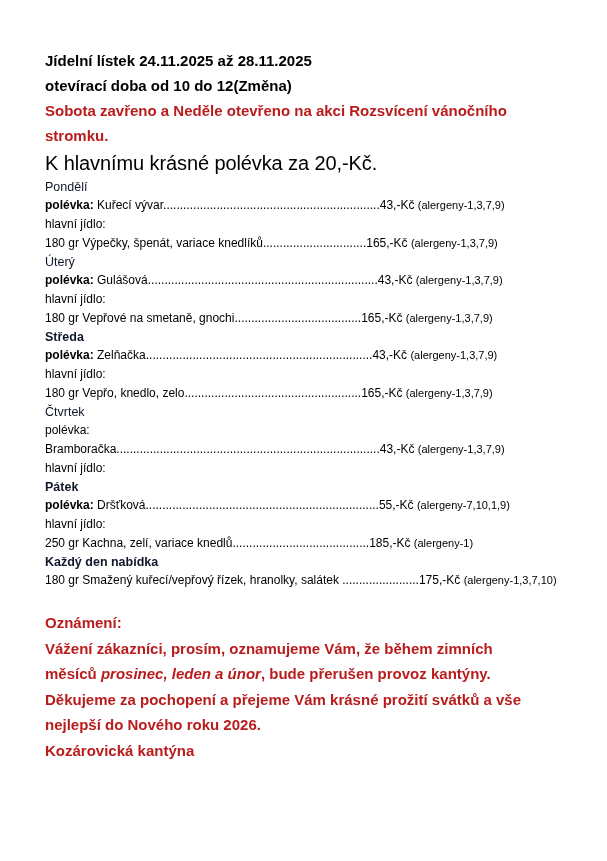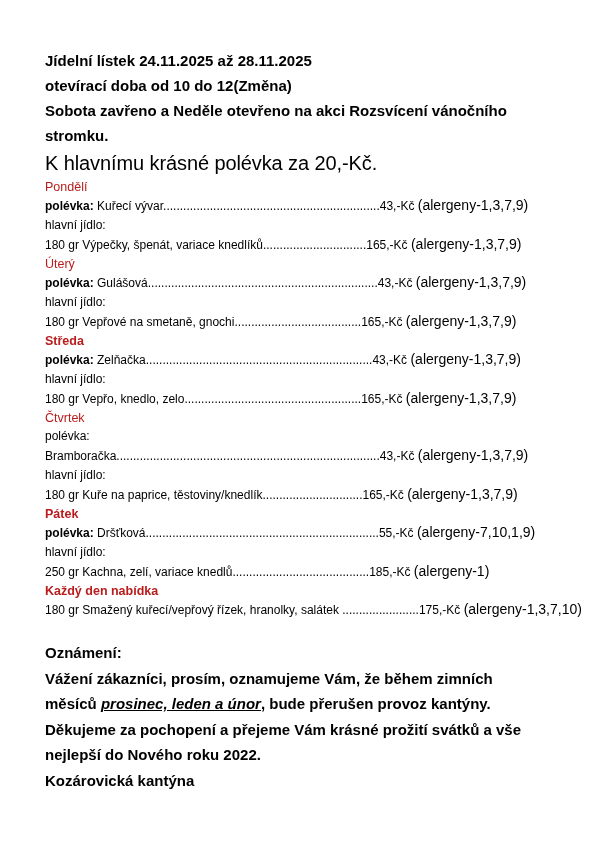--- a/index.html
+++ b/index.html
@@ -1,31 +1,31 @@
 <!DOCTYPE html>
 <html><head>
 <meta charset="utf-8">
 <style>
   html, body { margin: 0; padding: 0; background: #ffffff; }
   body { width: 607px; height: 861px; position: relative; overflow: hidden;
          font-family: "Liberation Sans", "DejaVu Sans", sans-serif; color: #000; }
   .page { position: absolute; left: 45px; top: 48px; width: 540px; }
   .h-line { font-weight: bold; font-size: 15px; line-height: 25px; white-space: nowrap; }
-  .red { color: #000000; }
+  .red { color: #b91c1c; }
   .big { font-size: 20px; font-weight: normal; line-height: 28px; margin-top: 1px; letter-spacing: -0.1px; }
   .menu { margin-top: 1px; }
-  .day { color: #b91c1c; font-size: 12.5px; line-height: 18px; }
+  .day { color: #0f172a; font-size: 12.5px; line-height: 18px; }
   .day.bold { font-weight: bold; }
   .row { font-size: 12px; line-height: 19px; white-space: nowrap; }
   .row b { font-weight: bold; }
   .lbl { font-weight: normal; font-size: 12px; line-height: 19px; }
-  .alg { font-size: 14px; }
+  .alg { font-size: 11px; }
   .notice { margin-top: 20px; }
   .notice .h-line { line-height: 25.5px; }
-  .u { text-decoration: underline; font-style: italic; }
+  .u { font-style: italic; }
 </style>
 </head>
 <body>
 
 <div class="page">
   <div class="h-line">Jídelní lístek 24.11.2025 až 28.11.2025</div>
   <div class="h-line">otevírací doba od 10 do 12(Změna)</div>
   <div class="h-line red">Sobota zavřeno a Neděle otevřeno na akci Rozsvícení vánočního</div>
   <div class="h-line red">stromku.</div>
   <div class="big">K hlavnímu krásné polévka za 20,-Kč.</div>
@@ -44,32 +44,31 @@
 
     <div class="day bold">Středa</div>
     <div class="row"><b>polévka:</b><span>  Zelňačka....................................................................43,-Kč </span><span class="alg">(alergeny-1,3,7,9)</span></div>
     <div class="lbl">hlavní jídlo:</div>
     <div class="row"><span>180 gr Vepřo, knedlo, zelo.....................................................165,-Kč </span><span class="alg">(alergeny-1,3,7,9)</span></div>
 
     <div class="day">Čtvrtek</div>
     <div class="lbl">polévka:</div>
     <div class="row"><span>Bramboračka...............................................................................43,-Kč </span><span class="alg">(alergeny-1,3,7,9)</span></div>
     <div class="lbl">hlavní jídlo:</div>
-    <div class="row"><span>180 gr Kuře na paprice, těstoviny/knedlík..............................165,-Kč </span><span class="alg">(alergeny-1,3,7,9)</span></div>
 
     <div class="day bold">Pátek</div>
     <div class="row"><b>polévka:</b><span> Dršťková......................................................................55,-Kč </span><span class="alg">(alergeny-7,10,1,9)</span></div>
     <div class="lbl">hlavní jídlo:</div>
     <div class="row"><span>250 gr Kachna, zelí, variace knedlů.........................................185,-Kč </span><span class="alg">(alergeny-1)</span></div>
 
     <div class="day bold">Každý den nabídka</div>
     <div class="row"><span>180 gr Smažený kuřecí/vepřový řízek, hranolky, salátek .......................175,-Kč </span><span class="alg">(alergeny-1,3,7,10)</span></div>
   </div>
 
   <div class="notice red">
     <div class="h-line">Oznámení:</div>
     <div class="h-line">Vážení zákazníci, prosím, oznamujeme Vám, že během zimních</div>
     <div class="h-line"><span>měsíců </span><span class="u">prosinec, leden a únor</span><span>, bude přerušen provoz kantýny.</span></div>
     <div class="h-line">Děkujeme za pochopení a přejeme Vám krásné prožití svátků a vše</div>
-    <div class="h-line">nejlepší do Nového roku 2022.</div>
+    <div class="h-line">nejlepší do Nového roku 2026.</div>
     <div class="h-line">Kozárovická kantýna</div>
   </div>
 </div>
 
 </body></html>

